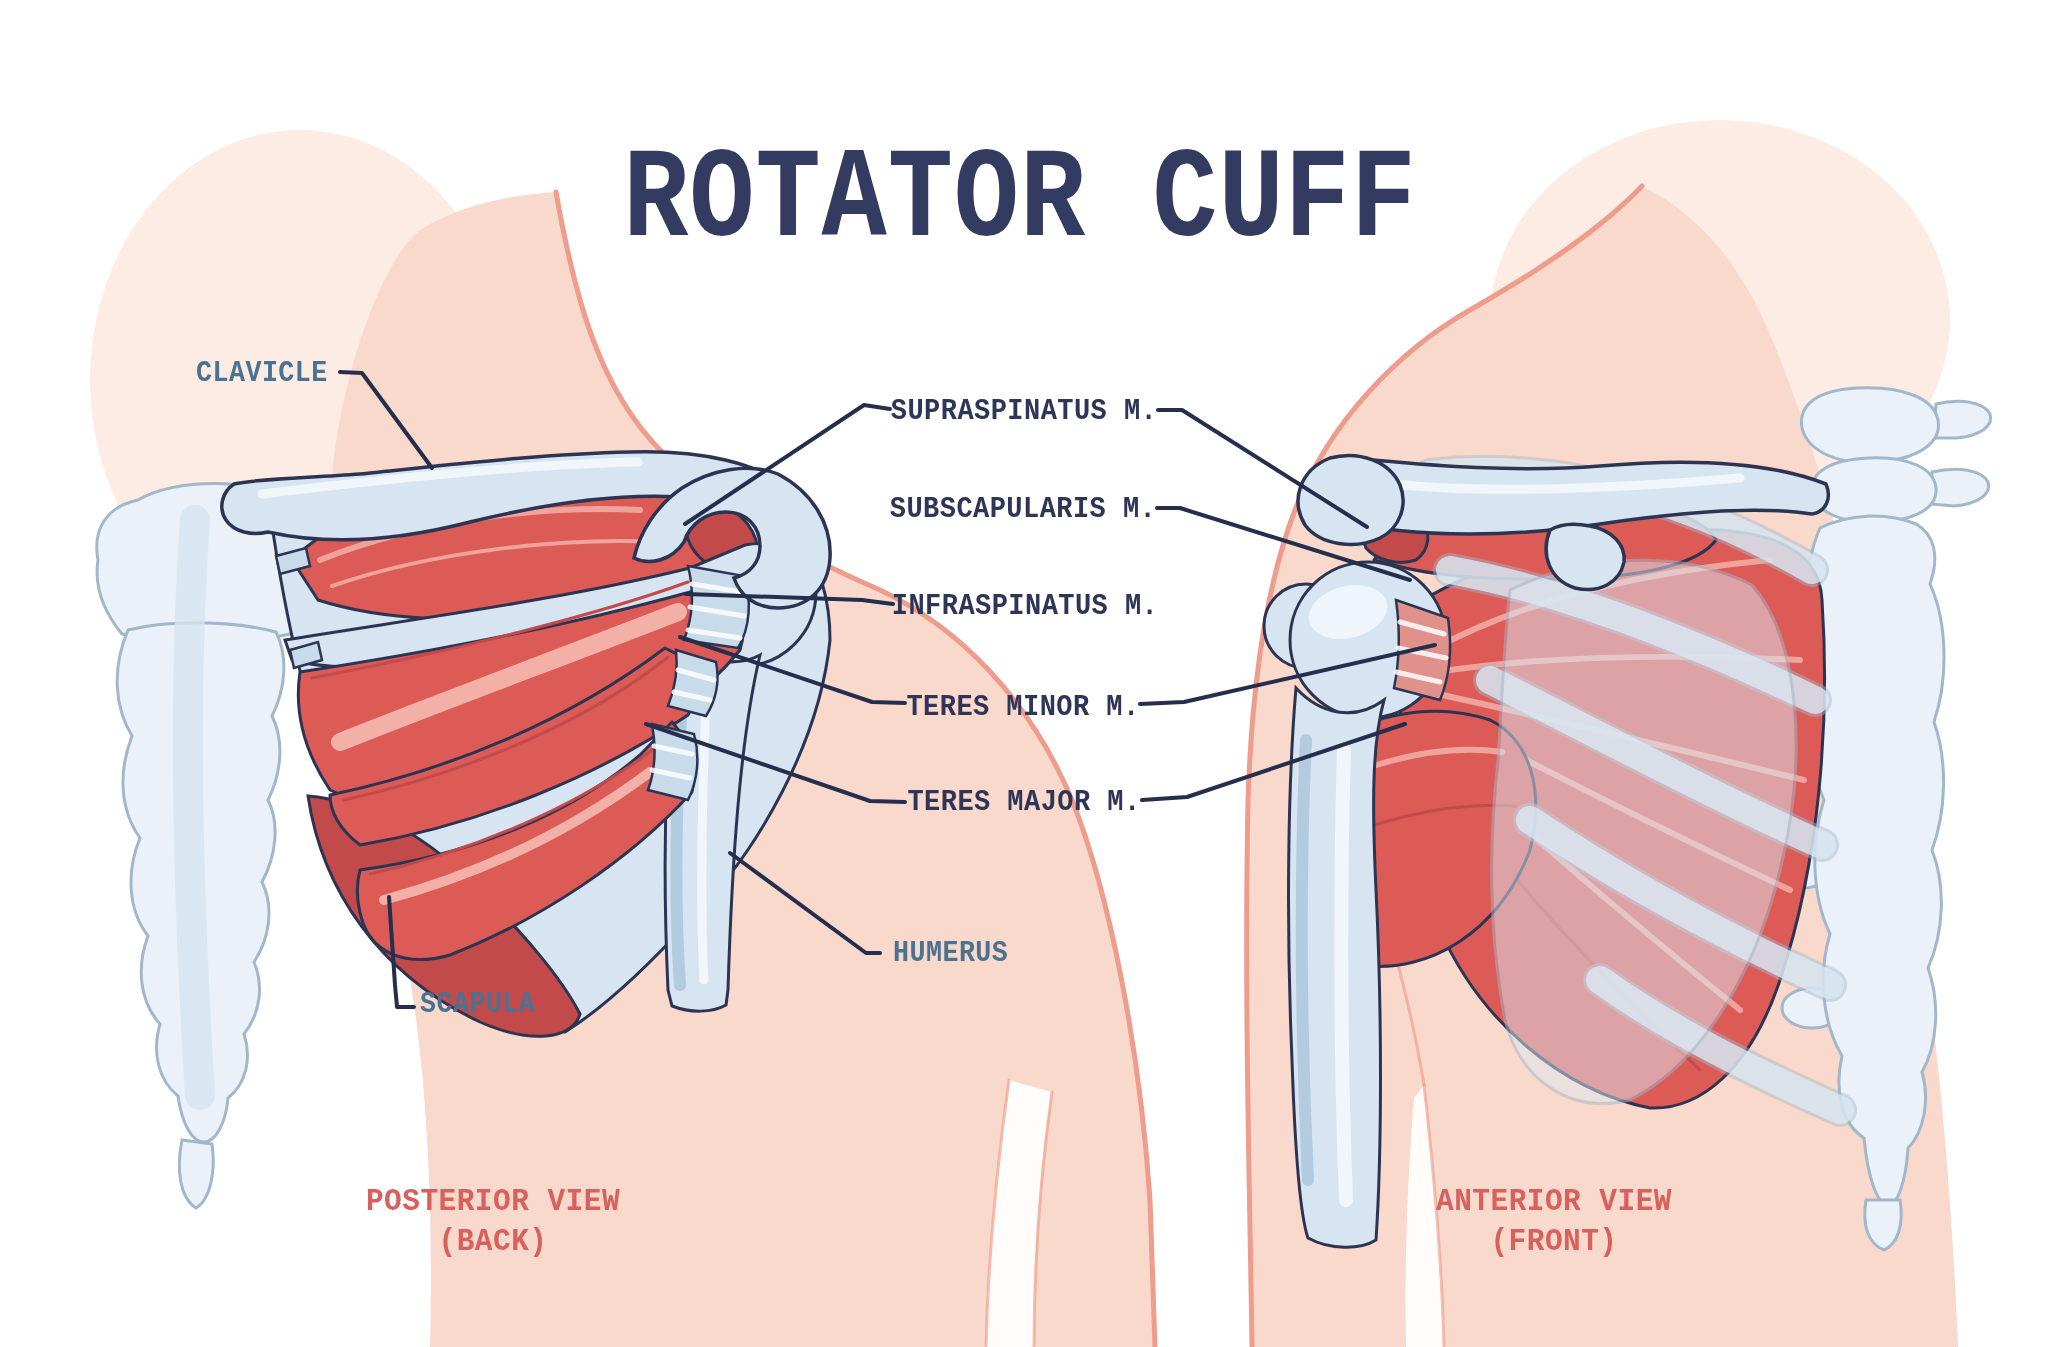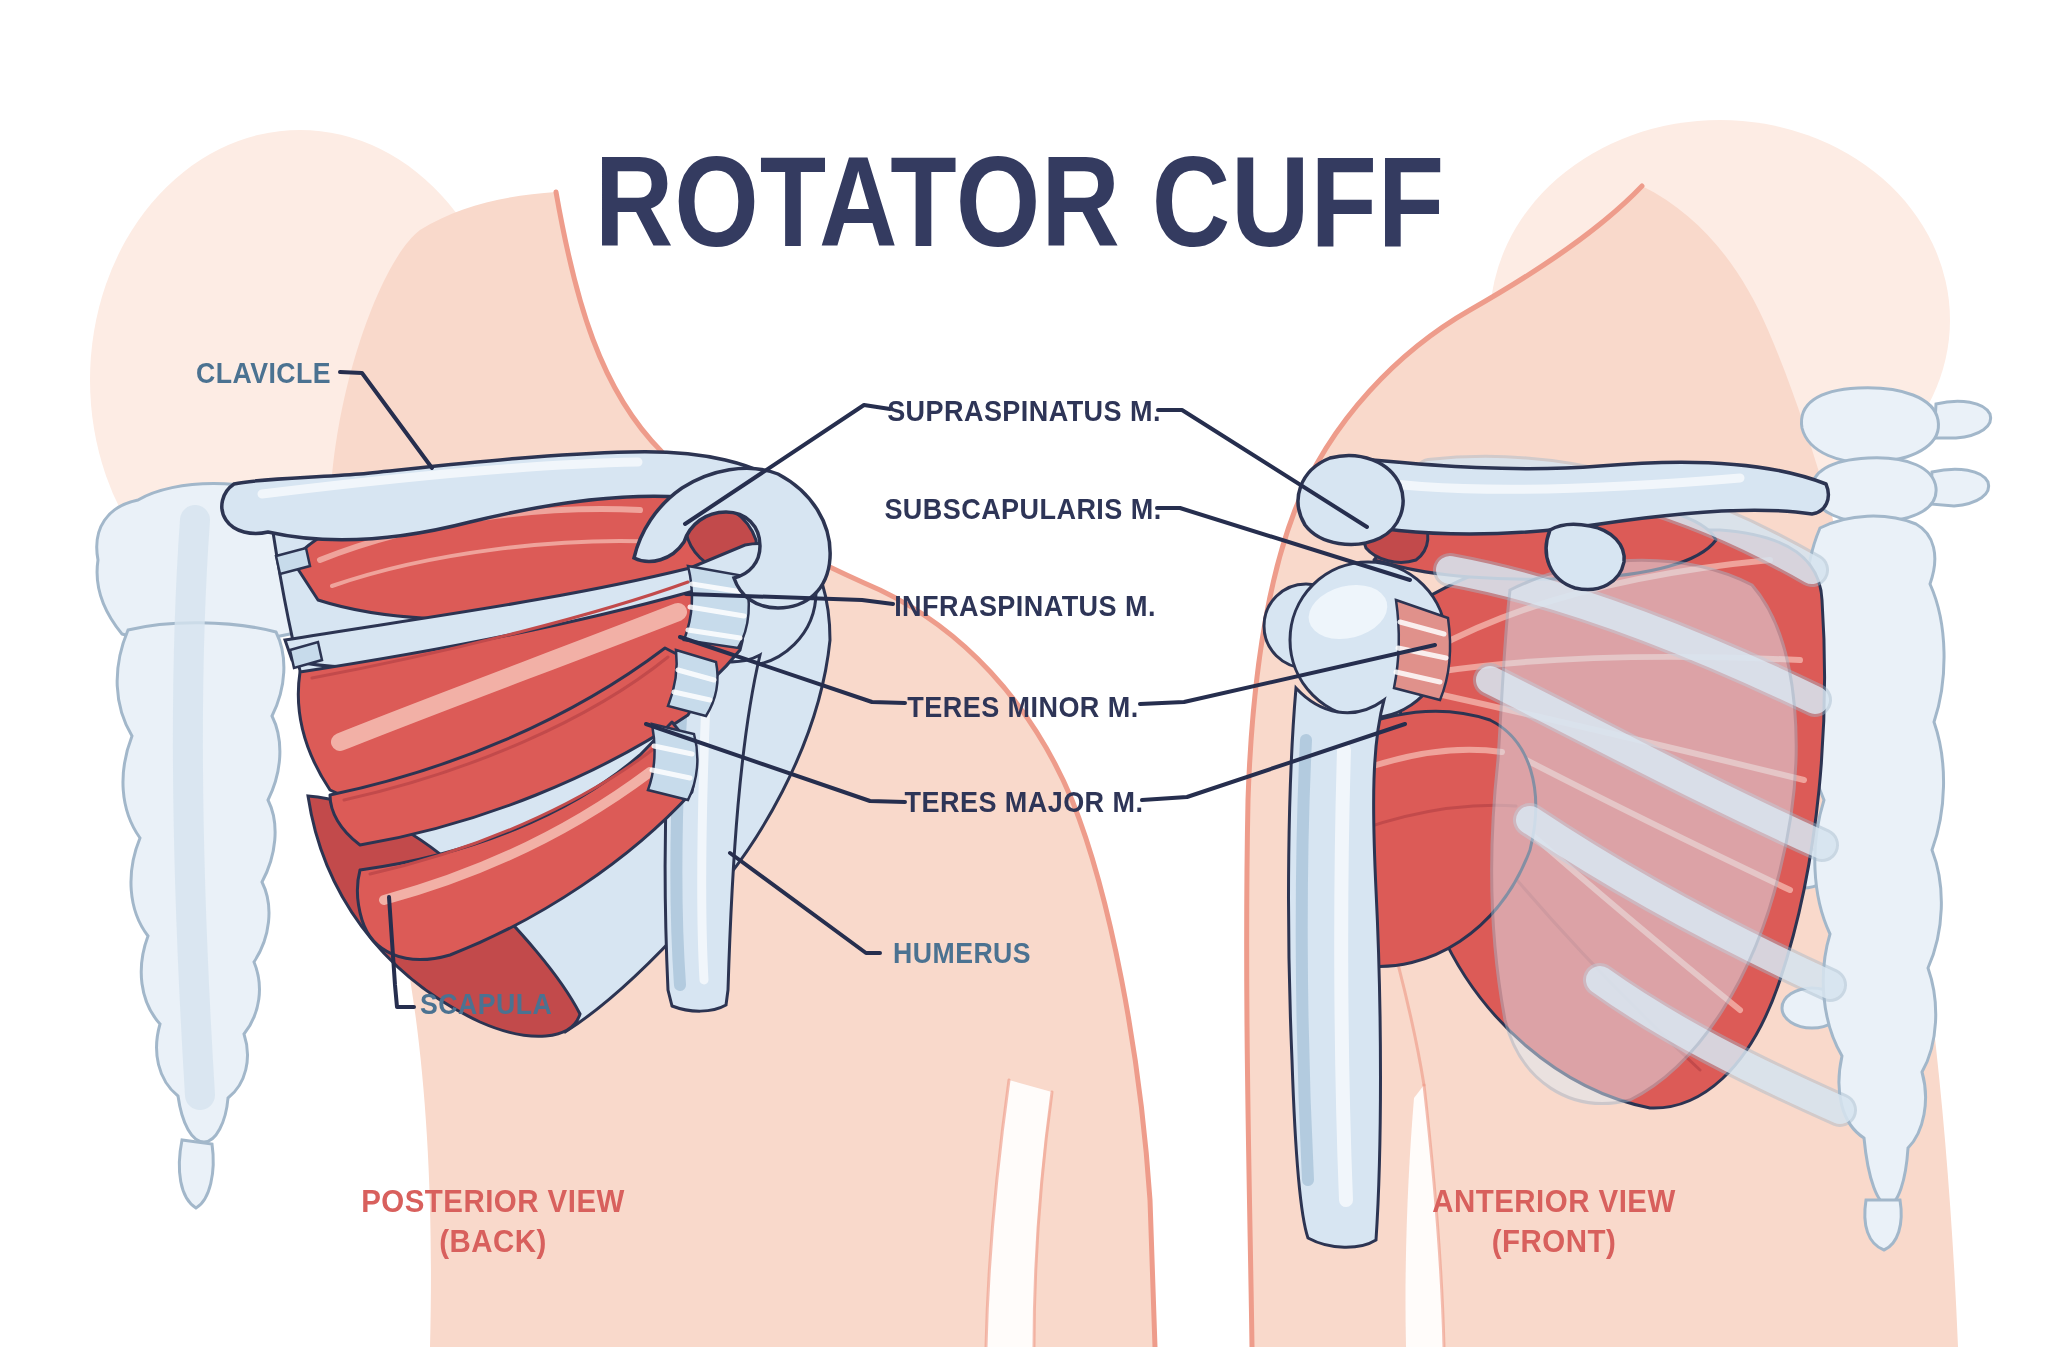--- a/index.html
+++ b/index.html
@@ -1,17 +1,17 @@
 <!DOCTYPE html>
 <html style="--title-navy: #343b60; --label-navy: #2e3557; --label-steel: #4b7291; --caption-coral: #d8605d; --leader: #262e4e; --outline: #2c3452; --skin: #f9d9cb; --skin-light: #fdece4; --skin-line: #ee9c8b; --muscle-red: #dc5b57; --muscle-dark: #c24a4b; --muscle-light: #efa39b; --muscle-pale: #f2b5ab; --bone-fill: #d7e5f2; --bone-shadow: #aac4da; --tendon-blue: #c7dbeb; --faint-bone-fill: #eaf1f8; --faint-bone-line: #a2b7ca; --rib-fill: #dce9f4;"><head>
 <meta charset="utf-8">
 <style>
   html,body{margin:0;padding:0;background:#fff;}
   .canvas{position:relative;width:2048px;height:1347px;background:#ffffff;overflow:hidden;
-          font-family:Liberation Sans, sans-serif;}
+          font-family:Liberation Mono, monospace;}
   svg{position:absolute;left:0;top:0;}
   .lbl{position:absolute;white-space:nowrap;font-weight:bold;}
   .title{font-size:128px;color:var(--title-navy);letter-spacing:1px;
          transform:translate(-50%,0) scaleX(.85);transform-origin:center top;}
   .muscle-lbl{font-size:30px;color:var(--label-navy);letter-spacing:.5px;
          transform:translate(-50%,-50%) scaleX(.9);}
   .bone-lbl{font-size:29px;color:var(--label-steel);letter-spacing:.5px;
          transform:translate(0,-50%) scaleX(.92);transform-origin:left center;}
   .caption{font-size:31px;color:var(--caption-coral);letter-spacing:.5px;text-align:center;
          line-height:1.28;transform:translate(-50%,-50%) scaleX(.95);}

